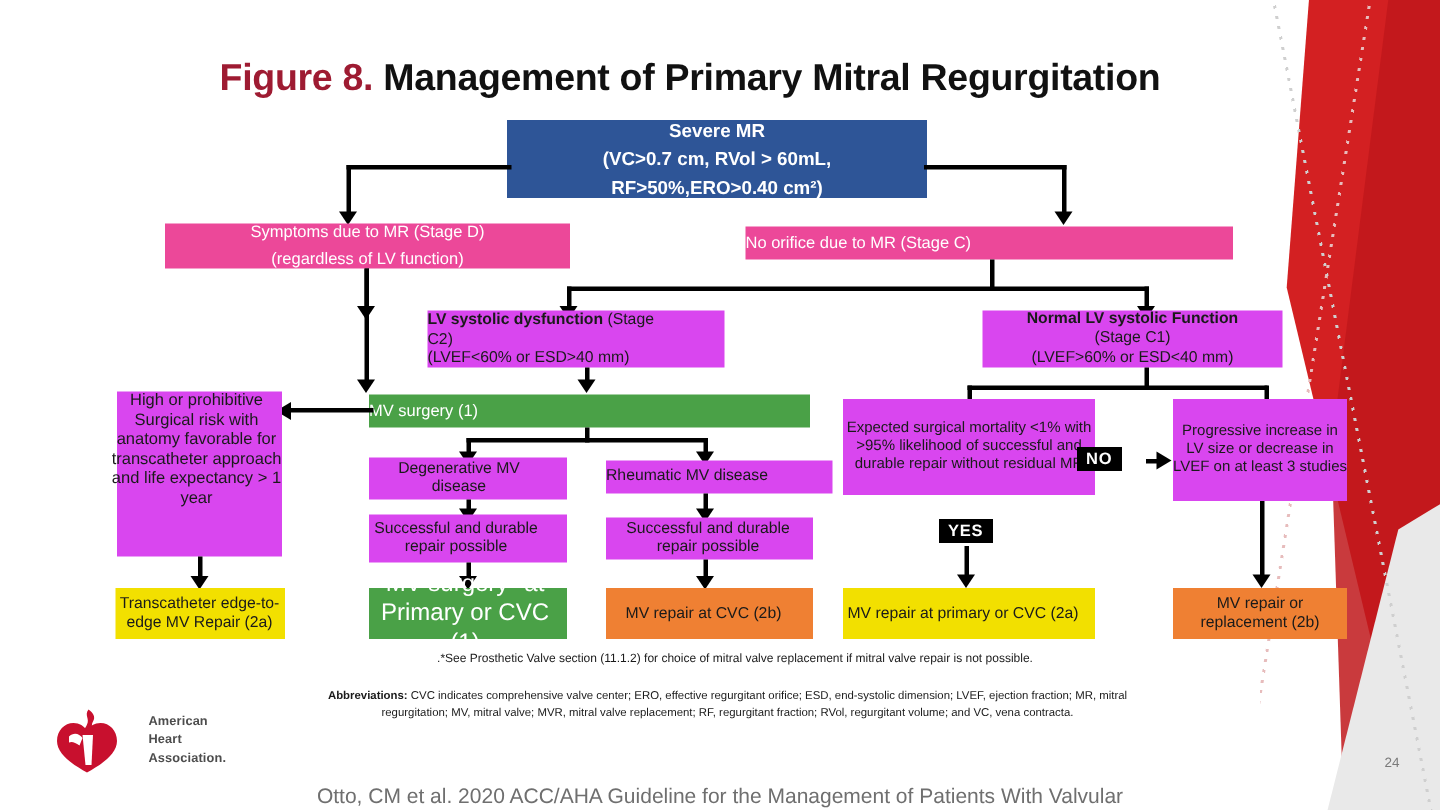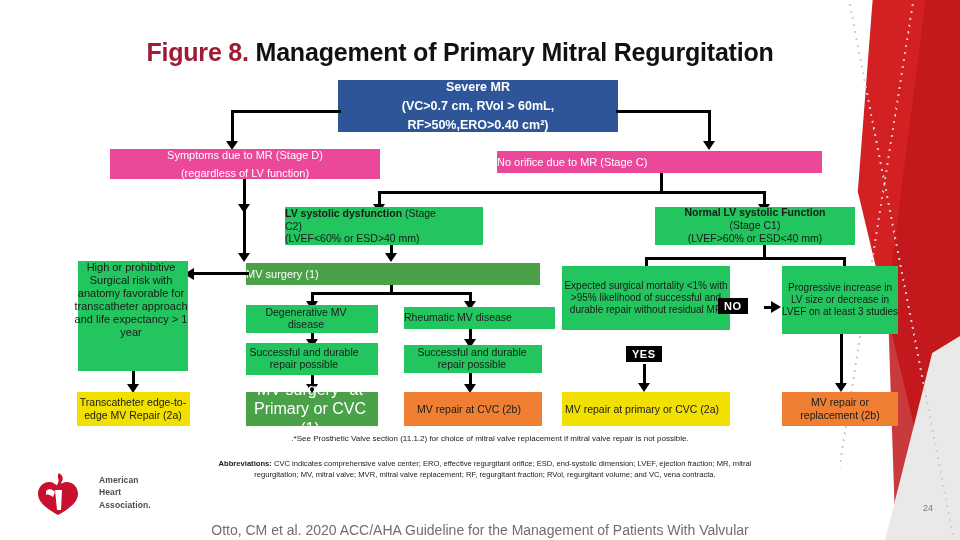--- a/index.html
+++ b/index.html
@@ -25,21 +25,21 @@
       transform:rotate(9deg);transform-origin:top center;}
 
   
   .title{position:absolute;left:0;top:38px;width:920px;text-align:center;
      font-size:25px;font-weight:bold;color:#111;letter-spacing:-.2px;white-space:nowrap;}
   .title .fig{color:#9e1b32;}
 
   
   .node{position:absolute;box-sizing:border-box;display:flex;align-items:center;
         justify-content:space-between;text-align:center;line-height:1.12;}
-  .gray{background:#22c55e;color:#1a1a1a;}
+  .gray{background:#d946ef;color:#1a1a1a;}
   .darkgray{background:#ec4899;color:#ffffff;}
   .blue{background:#2e5597;color:#ffffff;font-weight:bold;}
   .green{background:#4aa147;color:#ffffff;}
   .yellow{background:#f2e000;color:#1a1a1a;}
   .orange{background:#ef8033;color:#1a1a1a;}
   .overflowy{align-items:flex-start;}
 
   
   .ln{position:absolute;background:#000;}
   .vl{width:3px;}

